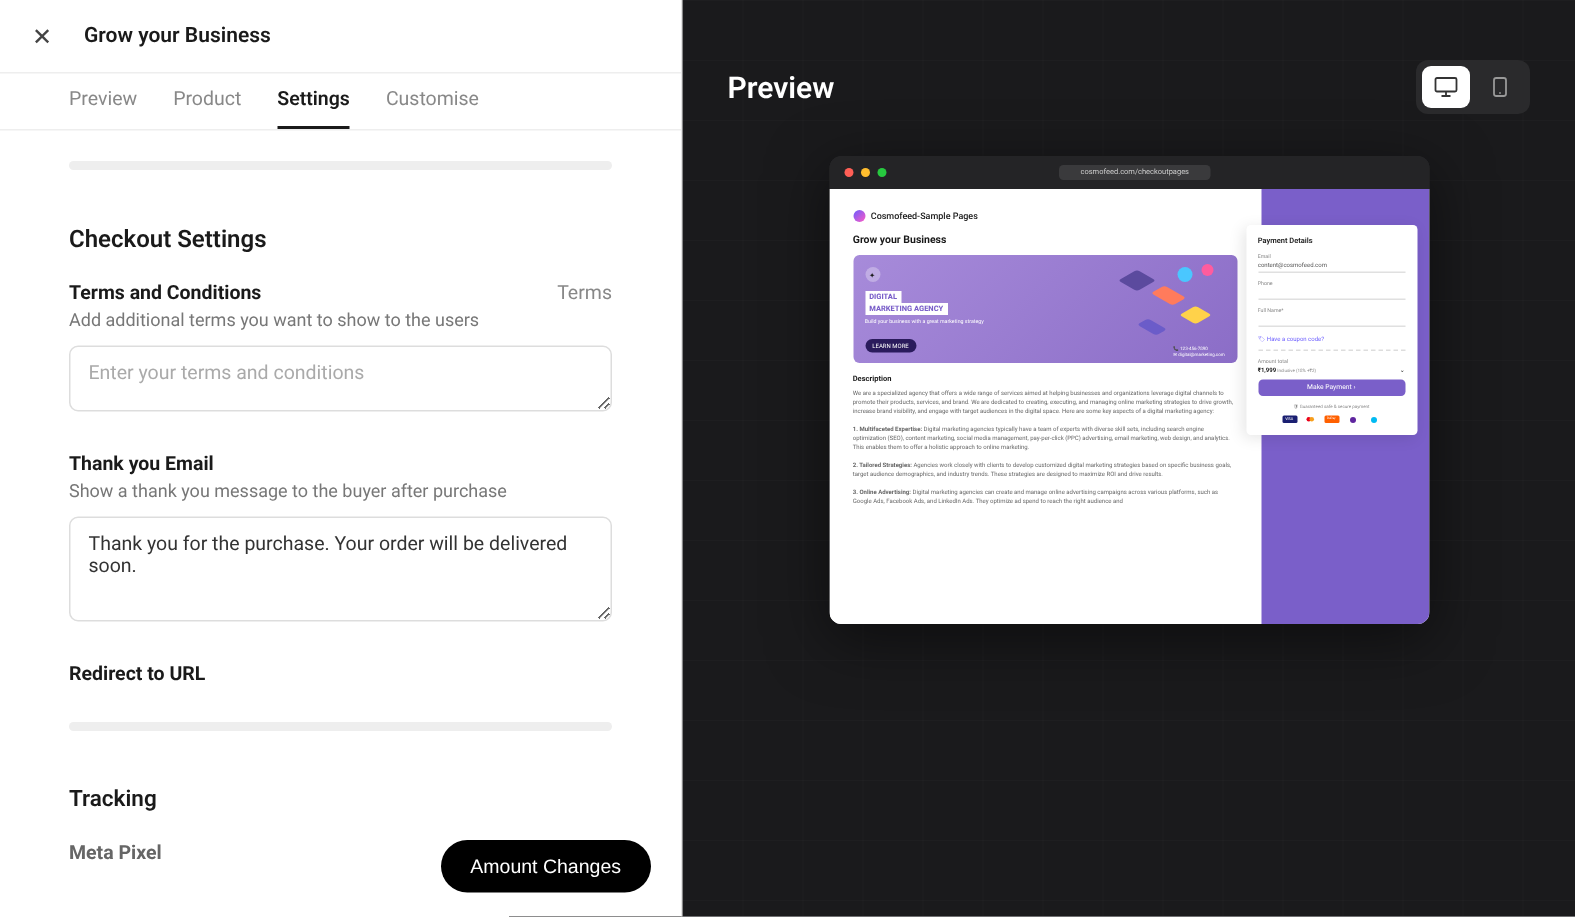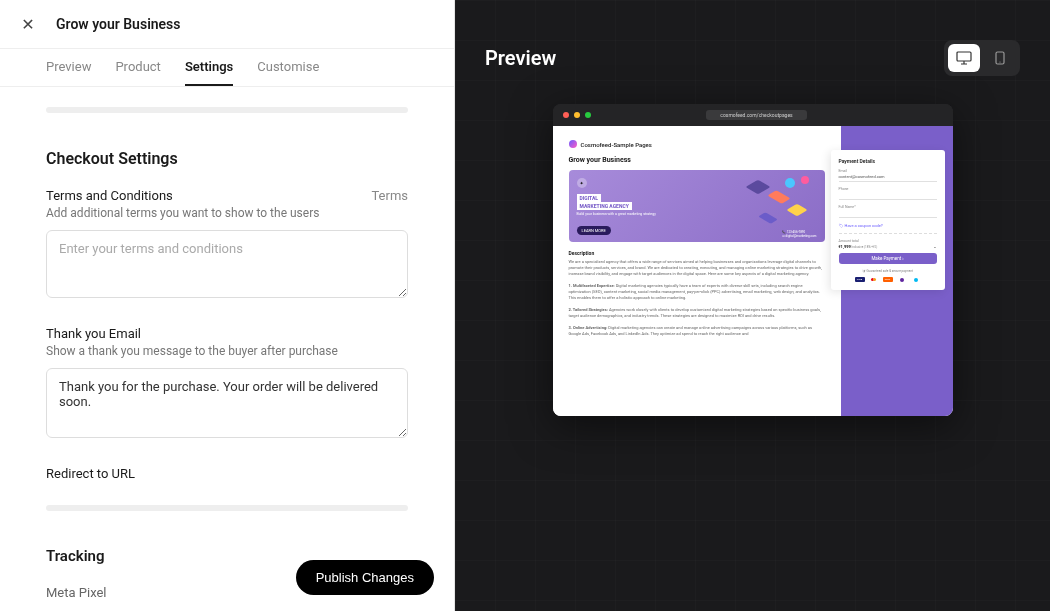--- a/index.html
+++ b/index.html
@@ -20,27 +20,27 @@
     .scroll-area::-webkit-scrollbar { width: 14px; }
     .scroll-area::-webkit-scrollbar-track { background: #f5f5f5; }
     .scroll-area::-webkit-scrollbar-thumb { background: #c5c5c5; }
     
     .section-div { height: 6px; background: #eee; margin-bottom: 20px; border-radius: 3px; }
     .section-title { font-size: 16px; font-weight: 600; margin-bottom: 20px; margin-top: 36px; }
     .section-title.small { font-size: 15px; }
     
     .field { margin-bottom: 24px; }
     .field-head { display: flex; justify-content: space-between; align-items: flex-start; }
-    .field-label { font-size: 13px; font-weight: 400; margin-bottom: 3px; }
+    .field-label { font-size: 13px; font-weight: 700; margin-bottom: 3px; }
     .field-desc { font-size: 12px; color: #777; margin-bottom: 10px; }
     .field-action { font-size: 13px; color: #888; cursor: pointer; }
     
     textarea, input[type=text] { width: 100%; border: 1px solid #ddd; border-radius: 6px; padding: 10px 12px; font-size: 13px; font-family: inherit; resize: vertical; color: #333; }
     textarea::placeholder, input::placeholder { color: #aaa; }
-    .ta-terms { height: 68px; }
+    .ta-terms { height: 44px; }
     .ta-thanks { height: 70px; }
     input[type=text] { height: 38px; }
     
     .publish-btn { position: absolute; bottom: 16px; right: 20px; background: #000; color: #fff; padding: 10px 20px; border-radius: 20px; font-size: 13px; border: none; cursor: pointer; }
     
     
     .right-panel { flex: 1; background: #1a1a1c; padding: 40px 30px; position: relative; background-image: linear-gradient(rgba(255,255,255,0.02) 1px, transparent 1px), linear-gradient(90deg, rgba(255,255,255,0.02) 1px, transparent 1px); background-size: 40px 40px; }
     .preview-head { display: flex; justify-content: space-between; align-items: center; margin-bottom: 28px; }
     .preview-title { color: #fff; font-weight: 600; font-size: 20px; }
     .device-toggle { display: flex; background: #2a2a2c; padding: 4px; border-radius: 8px; gap: 4px; }
@@ -123,21 +123,21 @@
       </div>
 
       <div class="field">
         <div class="field-label">Redirect to URL</div>
       </div>
 
       <div class="section-div"></div>
       <div class="section-title small">Tracking</div>
       <div class="field-label" style="color:#666">Meta Pixel</div>
     </div>
-    <button class="publish-btn">Publish Changes</button>
+    <button class="publish-btn">Amount Changes</button>
   </div>
 
   <div class="right-panel">
     <div class="preview-head">
       <div class="preview-title">Preview</div>
       <div class="device-toggle">
         <div class="device-btn active">
           <svg width="16" height="14" viewBox="0 0 16 14">
               <rect x="1" y="1" width="14" height="9" rx="1" fill="none" stroke="currentColor" stroke-width="1.2"></rect>
               <path d="M5 13h6M8 10v3" stroke="currentColor" stroke-width="1.2"></path>

